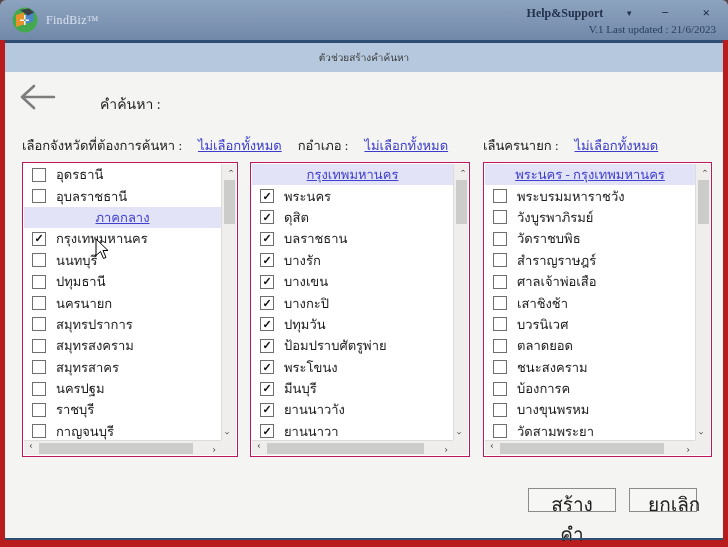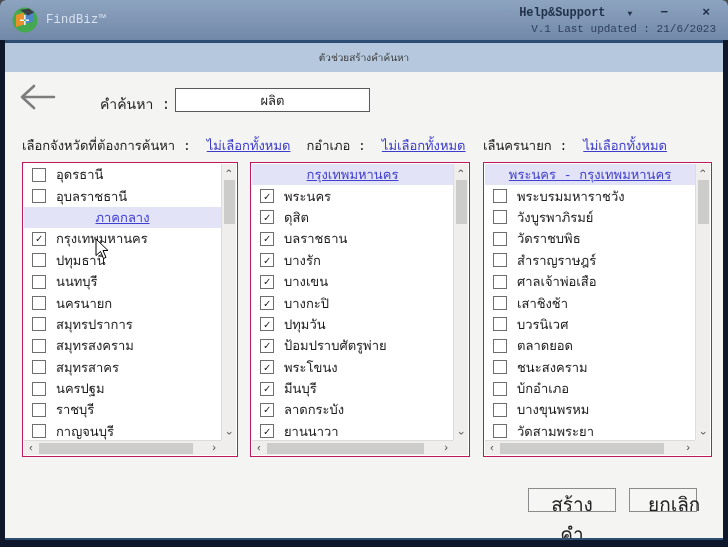--- a/index.html
+++ b/index.html
@@ -1,17 +1,17 @@
 <!DOCTYPE html>
 <html><head>
 <meta charset="utf-8">
 <style>
   html,body{margin:0;padding:0;background:#4a4a4a;}
-  .window{position:relative;width:728px;height:547px;background:#0f172a;
-    font-family:Liberation Mono, monospace;overflow:hidden;border-radius:6px 6px 0 0;}
+  .window{position:relative;width:728px;height:547px;background:#b91c1c;
+    font-family:Liberation Serif, serif;overflow:hidden;border-radius:6px 6px 0 0;}
   
   .titlebar{position:absolute;left:0;top:0;right:0;height:40px;
     background:linear-gradient(#8da4c0,#7288a8);}
   .logo{position:absolute;left:10px;top:6px;width:30px;height:28px;}
   .app-title{position:absolute;left:46px;top:13px;font-size:12px;color:#d9e2ee;letter-spacing:.3px;}
   .tb-right{position:absolute;right:12px;top:5px;text-align:right;}
   .tb-row1{display:flex;align-items:center;justify-content:flex-end;gap:22px;}
   .help-label{font-size:12px;font-weight:bold;color:#22324c;}
   .dd-arrow{font-size:8px;color:#22324c;}
   .tb-btn{font-size:13px;font-weight:bold;color:#1d2c45;cursor:default;padding:0 6px;line-height:16px;}
@@ -89,21 +89,20 @@
     <div class="top-line"></div>
     <div class="dialog-header">
       <span>ตัวช่วยสร้างคำค้นหา</span>
     </div>
 
     <svg class="back" viewBox="0 0 40 30">
       <path d="M4 15 H36 M4 15 L16 4 M4 15 L16 26" stroke="#7d7d7d" stroke-width="2.6" fill="none" stroke-linecap="round"></path>
     </svg>
 
     <span class="search-label">คำค้นหา :</span>
-    <input class="search-input" value="ผลิต" style="">
 
     <div class="label-row lr1">
       <span>เลือกจังหวัดที่ต้องการค้นหา :</span>
       <span class="dlink">ไม่เลือกทั้งหมด</span>
       <span>กอำเภอ :</span>
       <span class="dlink">ไม่เลือกทั้งหมด</span>
     </div>
     <div class="label-row lr3">
       <span>เลืนครนายก :</span>
       <span class="dlink">ไม่เลือกทั้งหมด</span>
@@ -121,25 +120,25 @@
           </div>
           <div class="row header">
             <span class="hlink">ภาคกลาง</span>
           </div>
           <div class="row">
             <span class="checkbox checked">✓</span>
             <span class="ilabel">กรุงเทพมหานคร</span>
           </div>
           <div class="row">
             <span class="checkbox"></span>
+            <span class="ilabel">นนทบุรี</span>
+          </div>
+          <div class="row">
+            <span class="checkbox"></span>
             <span class="ilabel">ปทุมธานี</span>
-          </div>
-          <div class="row">
-            <span class="checkbox"></span>
-            <span class="ilabel">นนทบุรี</span>
           </div>
           <div class="row">
             <span class="checkbox"></span>
             <span class="ilabel">นครนายก</span>
           </div>
           <div class="row">
             <span class="checkbox"></span>
             <span class="ilabel">สมุทรปราการ</span>
           </div>
           <div class="row">
@@ -216,21 +215,21 @@
           <div class="row">
             <span class="checkbox checked">✓</span>
             <span class="ilabel">พระโขนง</span>
           </div>
           <div class="row">
             <span class="checkbox checked">✓</span>
             <span class="ilabel">มีนบุรี</span>
           </div>
           <div class="row">
             <span class="checkbox checked">✓</span>
-            <span class="ilabel">ลาดกระบัง</span>
+            <span class="ilabel">ยานนาวาัง</span>
           </div>
           <div class="row">
             <span class="checkbox checked">✓</span>
             <span class="ilabel">ยานนาวา</span>
           </div>
         </div>
       <div class="vscroll">
         <span class="sarrow up">›</span>
         <span class="vthumb"></span>
         <span class="sarrow down">›</span>
@@ -279,21 +278,21 @@
           <div class="row">
             <span class="checkbox"></span>
             <span class="ilabel">ตลาดยอด</span>
           </div>
           <div class="row">
             <span class="checkbox"></span>
             <span class="ilabel">ชนะสงคราม</span>
           </div>
           <div class="row">
             <span class="checkbox"></span>
-            <span class="ilabel">บ้กอำเภอ</span>
+            <span class="ilabel">บ้องการค</span>
           </div>
           <div class="row">
             <span class="checkbox"></span>
             <span class="ilabel">บางขุนพรหม</span>
           </div>
           <div class="row">
             <span class="checkbox"></span>
             <span class="ilabel">วัดสามพระยา</span>
           </div>
         </div>

